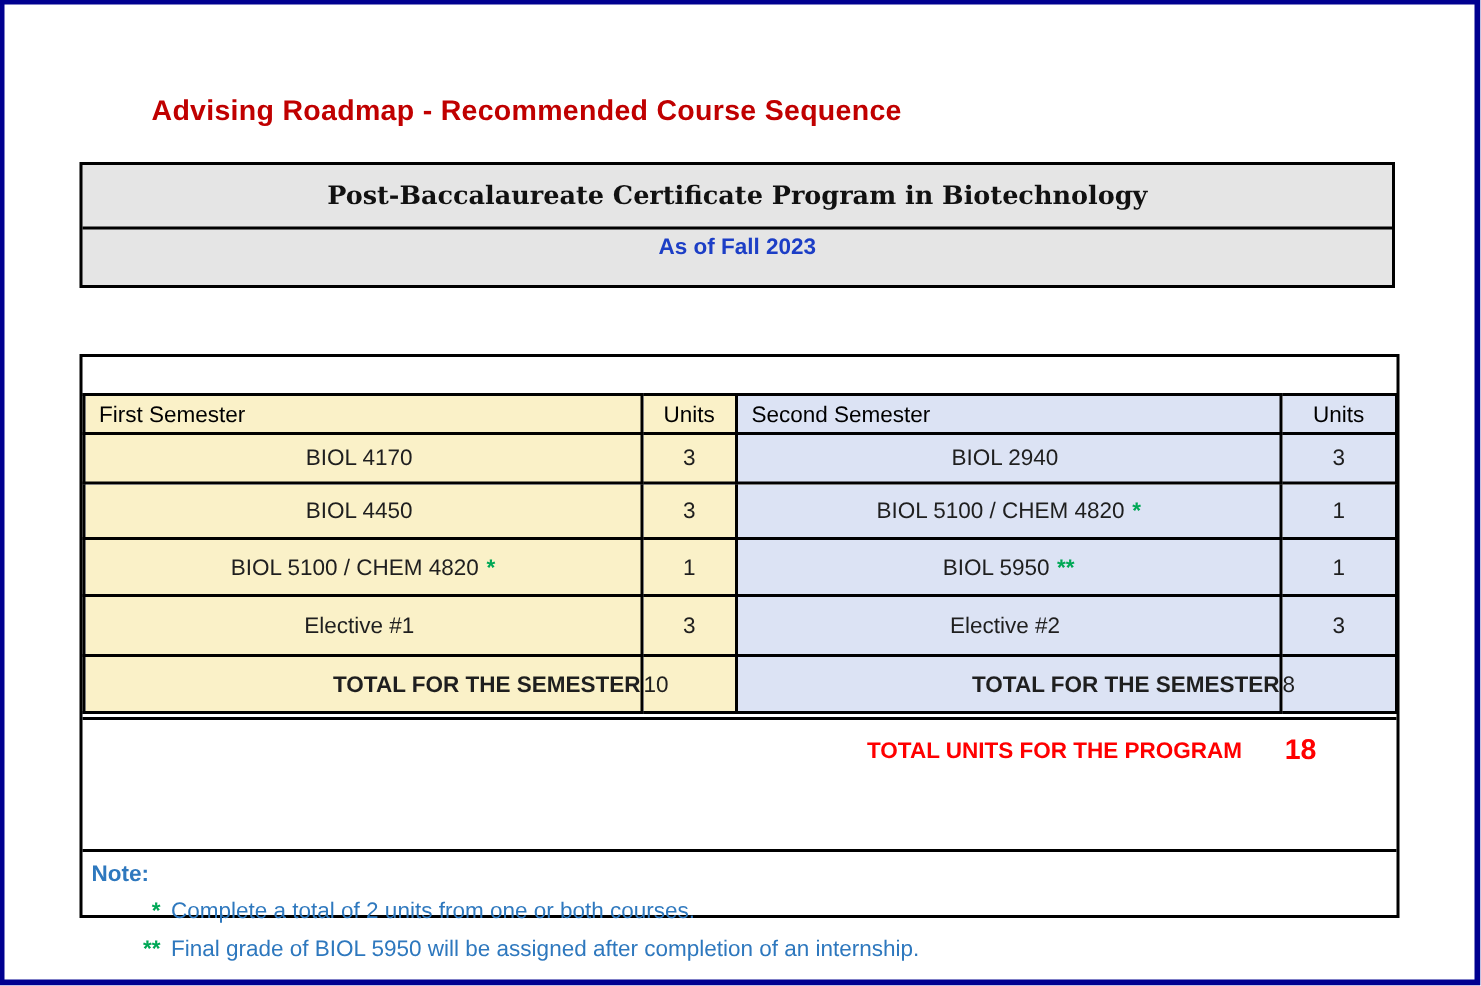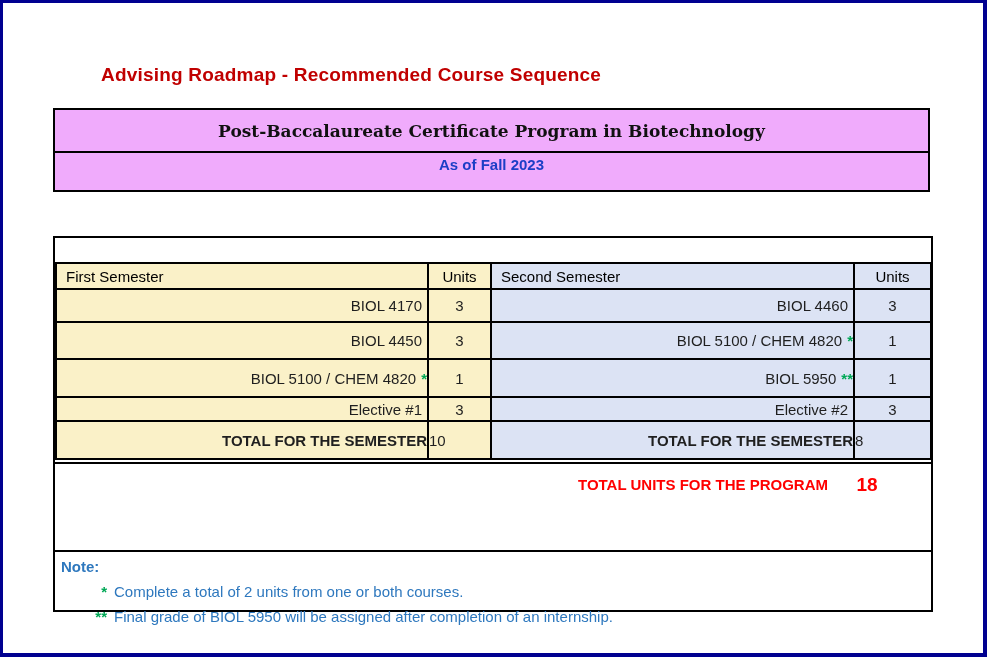--- a/index.html
+++ b/index.html
@@ -10,21 +10,21 @@
   .page-border {
     position:absolute; inset:0; box-sizing:border-box;
     border:3px solid #000090; border-right-width:4px; border-bottom-width:4px;
   }
   .doc-title {
     position:absolute; left:53px; top:64px;
     font-size:19px; font-weight:bold; color:#C00000; letter-spacing:0.2px;margin-left:48px;
   }
   .header-box {
     position:absolute; left:53px; top:108px; width:877px; height:84px;
-    border:2px solid #000; box-sizing:border-box; background:#f0abfc;
+    border:2px solid #000; box-sizing:border-box; background:#e5e5e5;
   }
   .title-row {
     height:41px; border-bottom:2px solid #000; box-sizing:content-box;
     display:flex; align-items:center; justify-content:center;
     font-family:"DejaVu Serif", serif; font-weight:bold; font-size:17px; color:#111;
   }
   .date-row {
     height:23px; display:flex; align-items:center; justify-content:center;
     font-weight:bold; font-size:15px; color:#1C3EC6;
   }
@@ -36,21 +36,21 @@
   table.sem-table {
     border-collapse:collapse; table-layout:fixed; width:875px;
     margin-top:24px; flex:none;
   }
   .sem-table th, .sem-table td {
     border:2px solid #000; font-size:15px; color:#1f1f1f;
     padding:0; overflow:hidden; white-space:nowrap;
   }
   .bg-y { background:#FAF1C8; }
   .bg-b { background:#DCE3F4; }
-  .cell-course { text-align:right; padding-left:9px; }
+  .cell-course { text-align:center; padding-left:9px; }
   .cell-units  { text-align:center; }
   .sem-table th { font-weight:normal; color:#000; }
   th.cell-course { padding-left:9px; text-align:left; }
   .star { color:#00A856; font-weight:bold; margin-left:5px; }
   .total-label {
     font-weight:bold; color:#1C3EC6; text-align:right; padding-right:12px;
   }
   .total-value { color:#1C3EC6; text-align:left; font-size:15px; }
   .mini-gap { height:2px; flex:none; }
   .program-row {
@@ -95,36 +95,36 @@
     <tbody>
         <tr style="height:26px">
       <th class="bg-y cell-course">First Semester</th>
       <th class="bg-y cell-units">Units</th>
       <th class="bg-b cell-course">Second Semester</th>
       <th class="bg-b cell-units">Units</th>
     </tr>
     <tr style="height:33px">
       <td class="bg-y cell-course"><span>BIOL 4170</span><span class="star"></span></td>
       <td class="bg-y cell-units">3</td>
-      <td class="bg-b cell-course"><span>BIOL 4460</span><span class="star"></span></td>
+      <td class="bg-b cell-course"><span>BIOL 2940</span><span class="star"></span></td>
       <td class="bg-b cell-units">3</td>
     </tr>
     <tr style="height:37px">
       <td class="bg-y cell-course"><span>BIOL 4450</span><span class="star"></span></td>
       <td class="bg-y cell-units">3</td>
       <td class="bg-b cell-course"><span>BIOL 5100 / CHEM 4820</span><span class="star">*</span></td>
       <td class="bg-b cell-units">1</td>
     </tr>
     <tr style="height:38px">
       <td class="bg-y cell-course"><span>BIOL 5100 / CHEM 4820</span><span class="star">*</span></td>
       <td class="bg-y cell-units">1</td>
       <td class="bg-b cell-course"><span>BIOL 5950</span><span class="star">**</span></td>
       <td class="bg-b cell-units">1</td>
     </tr>
-    <tr style="height:24px">
+    <tr style="height:40px">
       <td class="bg-y cell-course"><span>Elective #1</span><span class="star"></span></td>
       <td class="bg-y cell-units">3</td>
       <td class="bg-b cell-course"><span>Elective #2</span><span class="star"></span></td>
       <td class="bg-b cell-units">3</td>
     </tr>
     <tr style="height:38px">
       <td class="bg-y total-label">TOTAL FOR THE SEMESTER</td>
       <td class="bg-y total-value">10</td>
       <td class="bg-b total-label">TOTAL FOR THE SEMESTER</td>
       <td class="bg-b total-value">8</td>

